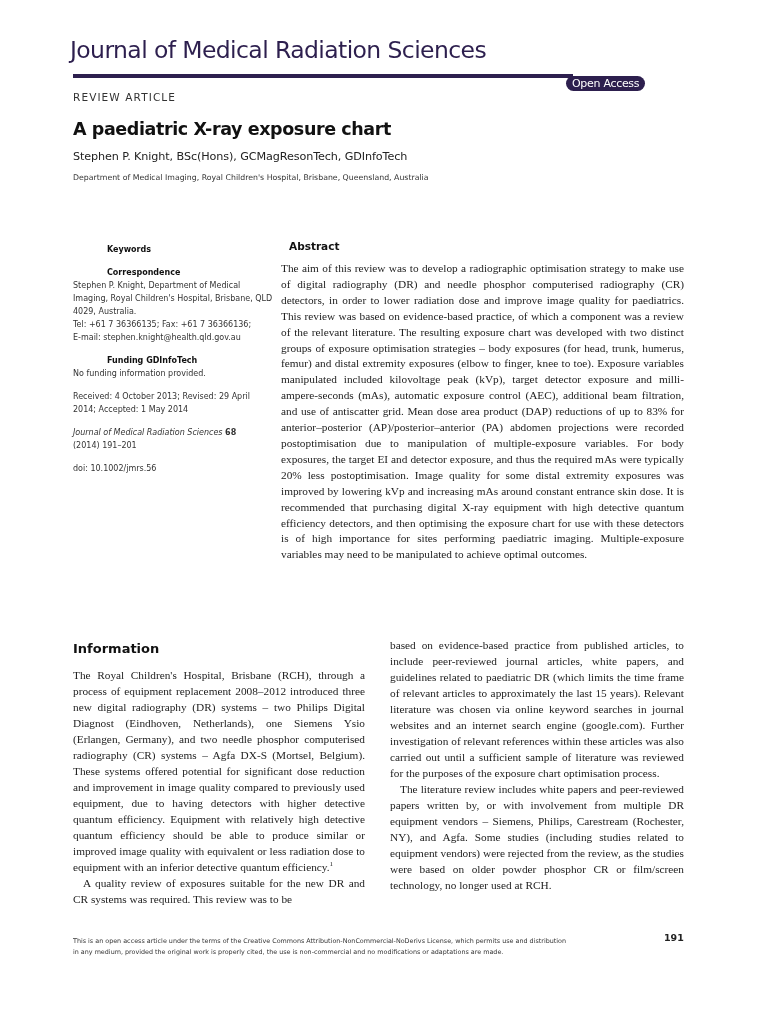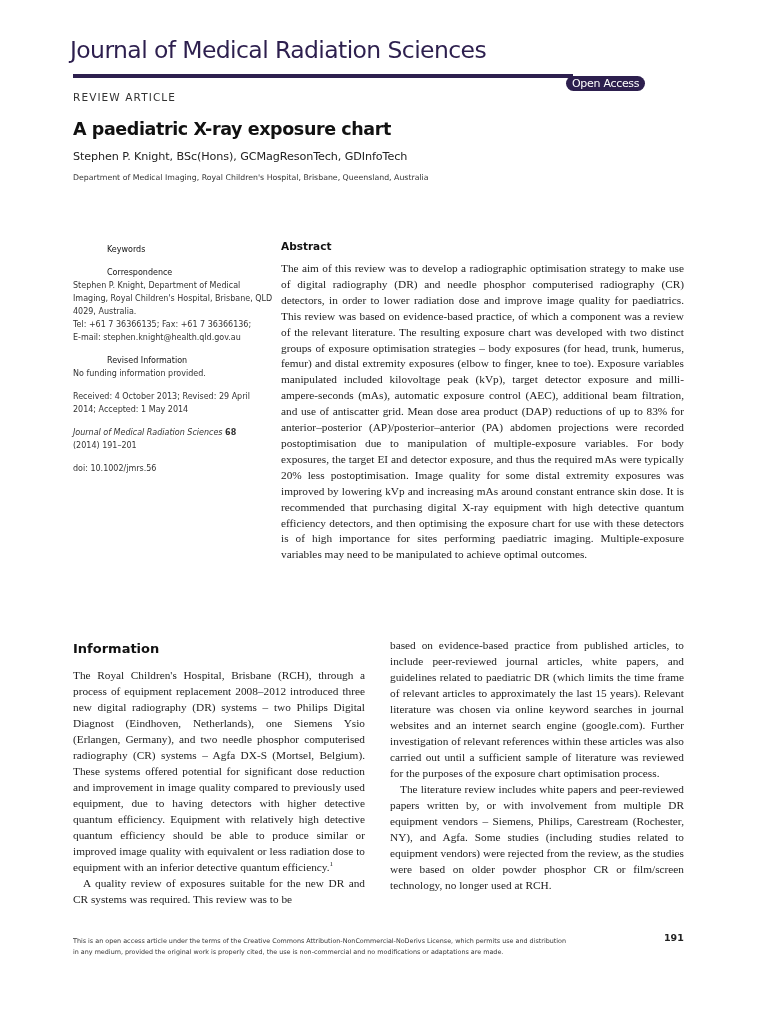--- a/index.html
+++ b/index.html
@@ -9,25 +9,25 @@
     .header-rule { position: absolute; left: 73px; top: 74px; width: 500px; height: 4px; background: #2d1f4e; }
     .oa-badge { position: absolute; left: 566px; top: 70px; height: 15px; padding: 0 6px; border-radius: 8px; background: #2d1f4e; color: #fff; font-family: "DejaVu Sans", sans-serif; font-size: 11px; line-height: 15px; letter-spacing: -0.3px; margin-top: 6px; }
     .article-type { position: absolute; left: 73px; top: 91px; font-family: "DejaVu Sans", sans-serif; font-size: 10.5px; letter-spacing: 1.1px; color: #333; }
 
     .article-title { position: absolute; left: 73px; top: 119px; font-family: "DejaVu Sans", sans-serif; font-weight: bold; font-size: 17.5px; color: #111; letter-spacing: -0.4px; white-space: nowrap; }
     .authors { position: absolute; left: 73px; top: 150px; font-family: "DejaVu Sans", sans-serif; font-size: 11.2px; color: #222; white-space: nowrap; letter-spacing: -0.1px; }
     .affiliation { position: absolute; left: 73px; top: 173px; font-family: "DejaVu Sans", sans-serif; font-size: 7.8px; color: #333; white-space: nowrap; }
 
     .sidebar { position: absolute; left: 73px; top: 243px; width: 200px; font-family: "DejaVu Sans", sans-serif; font-size: 8px; line-height: 13px; color: #333; }
     .sidebar .blk { margin-bottom: 10px; }
-    .sidebar .hd { font-weight: normal; color: #111; padding-left: 34px; }
+    .sidebar .hd { font-weight: bold; color: #111; padding-left: 34px; }
     .sidebar .it { font-style: italic; }
 
     .abstract { position: absolute; left: 281px; top: 240px; width: 403px; }
-    .abstract h3 { margin: 0 0 9px 0; font-family: "DejaVu Sans", sans-serif; font-weight: bold; font-size: 10.5px; color: #111; }
+    .abstract h3 { margin: 0 0 9px 8px; font-family: "DejaVu Sans", sans-serif; font-weight: bold; font-size: 10.5px; color: #111; }
     .abstract p { margin: 0; font-family: "Liberation Serif", serif; font-size: 11.3px; line-height: 15.9px; text-align: justify; color: #222; }
 
     .col { position: absolute; font-family: "Liberation Serif", serif; font-size: 11.3px; line-height: 16px; text-align: justify; color: #222; }
     .col p { margin: 0; }
     .col p.indent { text-indent: 10px; }
     .col-left { left: 73px; top: 640px; width: 292px; }
     .col-right { left: 390px; top: 637px; width: 294px; }
     .col-left h2 { margin: 0 0 9px 0; font-family: "DejaVu Sans", sans-serif; font-weight: bold; font-size: 13px; color: #111; line-height: 18px; text-align: left; }
     sup { font-size: 7px; line-height: 0; }
 
@@ -51,21 +51,21 @@
   <div class="blk">
     <div class="hd">Keywords</div>
   </div>
   <div class="blk">
     <div class="hd">Correspondence</div>
     <div>Stephen P. Knight, Department of Medical Imaging, Royal Children's Hospital, Brisbane, QLD 4029, Australia.</div>
     <div>Tel: +61 7 36366135; Fax: +61 7 36366136;</div>
     <div>E-mail: stephen.knight@health.qld.gov.au</div>
   </div>
   <div class="blk">
-    <div class="hd">Revised Information</div>
+    <div class="hd">Funding GDInfoTech</div>
     <div>No funding information provided.</div>
   </div>
   <div class="blk">Received: 4 October 2013; Revised: 29 April 2014; Accepted: 1 May 2014</div>
   <div class="blk">
     <span class="it">Journal of Medical Radiation Sciences</span>
     <b>68</b><br>
     <span>(2014) 191–201</span>
   </div>
   <div class="blk">doi: 10.1002/jmrs.56</div>
 </aside>

